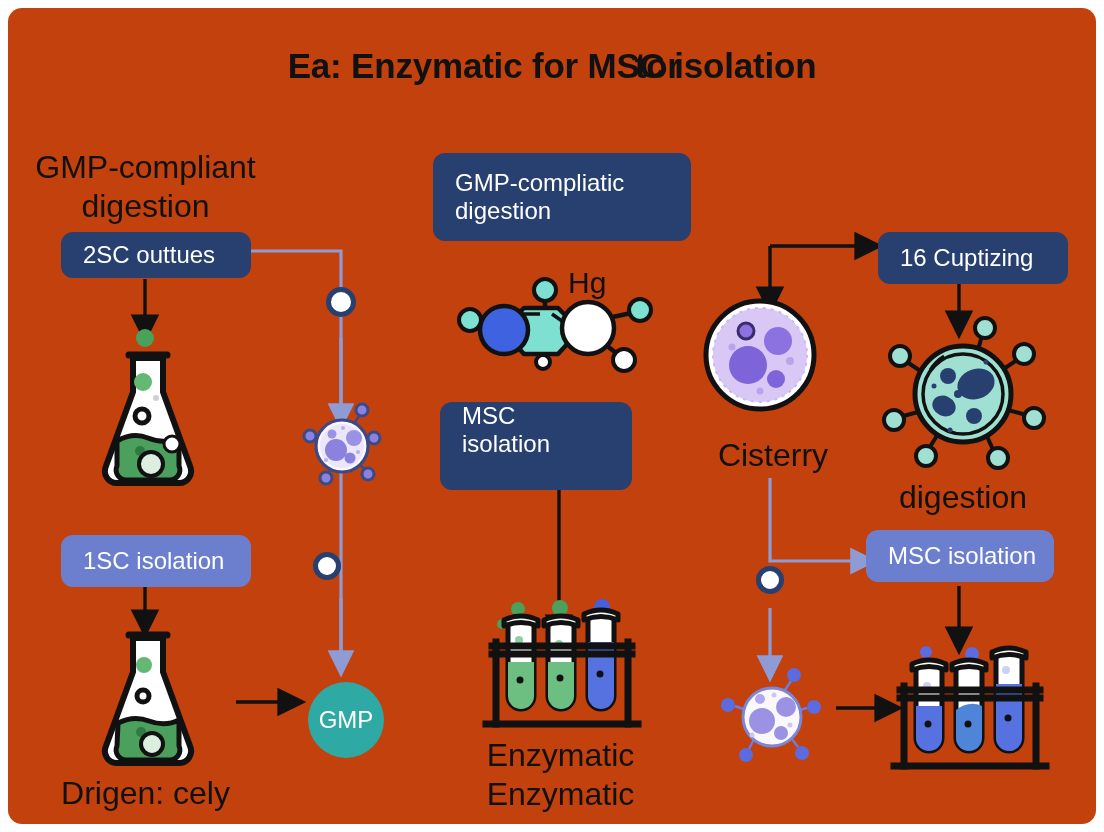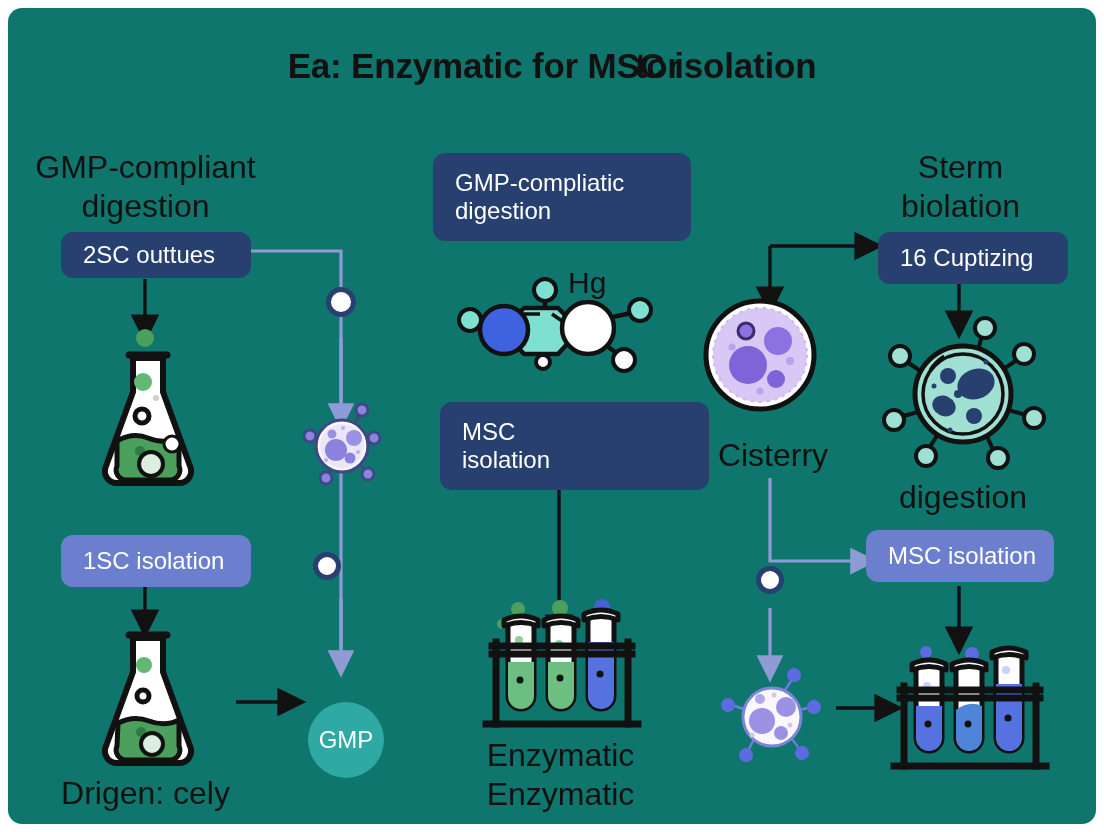--- a/index.html
+++ b/index.html
@@ -5,21 +5,21 @@
   html,body{margin:0;padding:0;}
   body{
     width:1104px;height:832px;
     background:#ffffff;
     font-family:"Liberation Sans", sans-serif;
     overflow:hidden;
   }
   #canvas{
     position:absolute;left:8px;top:8px;
     width:1088px;height:816px;
-    background:#0f766e;
+    background:#c2410c;
     border-radius:14px;
     overflow:hidden;
   }
   .abs{position:absolute;}
   #title{
     left:0;top:38px;width:1088px;
     text-align:center;
     font-size:35px;font-weight:700;color:#111;
     letter-spacing:-0.2px;
     white-space:nowrap;
@@ -130,21 +130,21 @@
   <svg class="abs" style="left:88px;top:612px;" width="104" height="150" viewBox="0 0 104 150">
     <path d="M37 18 L37 52 L10 126 a12 12 0 0 0 11 17 L83 143 a12 12 0 0 0 11 -17 L67 52 L67 18 Z" fill="#ffffff" stroke="#111" stroke-width="6" stroke-linejoin="round"></path>
     <path d="M33 15 L71 15" stroke="#111" stroke-width="7" stroke-linecap="round"></path>
     <path d="M22 103 q16 -8 31 -2 q16 6 30 -1 L83 126 a10 10 0 0 1 -9 14 L30 140 a10 10 0 0 1 -9 -14 Z" fill="#4aa05c" stroke="#111" stroke-width="5" stroke-linejoin="round"></path>
     <circle cx="45" cy="112" r="5" fill="#2f7a42"></circle>
     <circle cx="56" cy="124" r="11" fill="#dbeee0" stroke="#111" stroke-width="4"></circle>
     <circle cx="48" cy="45" r="8" fill="#63b873"></circle>
     <circle cx="47" cy="76" r="6" fill="none" stroke="#111" stroke-width="5"></circle>
   </svg>
 
-  <div class="abs gmpcircle" style="left:300px;top:694px;width:76px;height:76px;">
+  <div class="abs gmpcircle" style="left:300px;top:674px;width:76px;height:76px;">
     <span>GMP</span>
   </div>
 
   <div class="abs plainlabel" style="left:20px;top:766px;width:235px;">Drigen: cely</div>
 
   <svg class="abs" style="left:288px;top:392px;" width="92" height="92" viewBox="0 0 92 92">
     <g stroke="#3b4a86" stroke-width="3" fill="#8b82dd">
       <circle cx="14" cy="36" r="6"></circle>
         <circle cx="78" cy="38" r="6"></circle>
       <circle cx="30" cy="78" r="6"></circle>
@@ -188,21 +188,21 @@
     <circle cx="64" cy="60" r="24" fill="#3f63e0" stroke="#111" stroke-width="4.5"></circle>
     <circle cx="148" cy="58" r="26" fill="#ffffff" stroke="#111" stroke-width="4.5"></circle>
     <circle cx="30" cy="50" r="11" fill="#7ee0d0" stroke="#111" stroke-width="4"></circle>
     <circle cx="105" cy="20" r="11" fill="#7ee0d0" stroke="#111" stroke-width="4"></circle>
     <circle cx="200" cy="40" r="11" fill="#7ee0d0" stroke="#111" stroke-width="4"></circle>
     <circle cx="184" cy="90" r="11" fill="#ffffff" stroke="#111" stroke-width="4"></circle>
     <circle cx="103" cy="92" r="7" fill="#ffffff" stroke="#111" stroke-width="4"></circle>
   </svg>
   <div class="abs" style="left:560px;top:258px;font-size:30px;color:#111;">Hg</div>
 
-  <div class="abs pill navy leftal" style="left:432px;top:394px;width:269px;height:88px;flex-direction:column;align-items:flex-start;justify-content:center;">
+  <div class="abs pill navy leftal" style="left:432px;top:394px;width:192px;height:88px;flex-direction:column;align-items:flex-start;">
     <span>MSC</span>
     <span>isolation</span>
   </div>
 
   <svg class="abs" style="left:474px;top:592px;" width="160" height="140" viewBox="0 0 160 140">
     <circle cx="36" cy="9" r="7" fill="#4aa05c"></circle>
     <circle cx="20" cy="24" r="5" fill="#4aa05c"></circle>
     <circle cx="78" cy="8" r="8" fill="#4aa05c"></circle>
     <circle cx="120" cy="7" r="8" fill="#4560d8"></circle>
 
@@ -234,24 +234,20 @@
       <line x1="146" y1="42" x2="146" y2="124"></line>
       <line x1="4" y1="124" x2="156" y2="124"></line>
     </g>
   </svg>
 
   <div class="abs plainlabel" style="left:430px;top:728px;width:245px;">
     <div>Enzymatic</div>
     <div>Enzymatic</div>
   </div>
 
-  <div class="abs plainlabel" style="left:845px;top:140px;width:215px;">
-    <div>Sterm</div>
-    <div>biolation</div>
-  </div>
 
   <div class="abs pill navy leftal" style="left:853px;top:224px;width:190px;height:52px;margin-left:17px;">
     <span>16 Cuptizing</span>
   </div>
 
   <svg class="abs" style="left:690px;top:285px;" width="125" height="125" viewBox="0 0 125 125">
     <circle cx="62" cy="62" r="54" fill="#ffffff" stroke="#111" stroke-width="5"></circle>
     <circle cx="62" cy="62" r="47" fill="#d9c8f5"></circle>
     <g stroke="#cbb8ee" stroke-width="2" fill="none">
       <circle cx="62" cy="62" r="47" stroke-dasharray="3 5"></circle>

